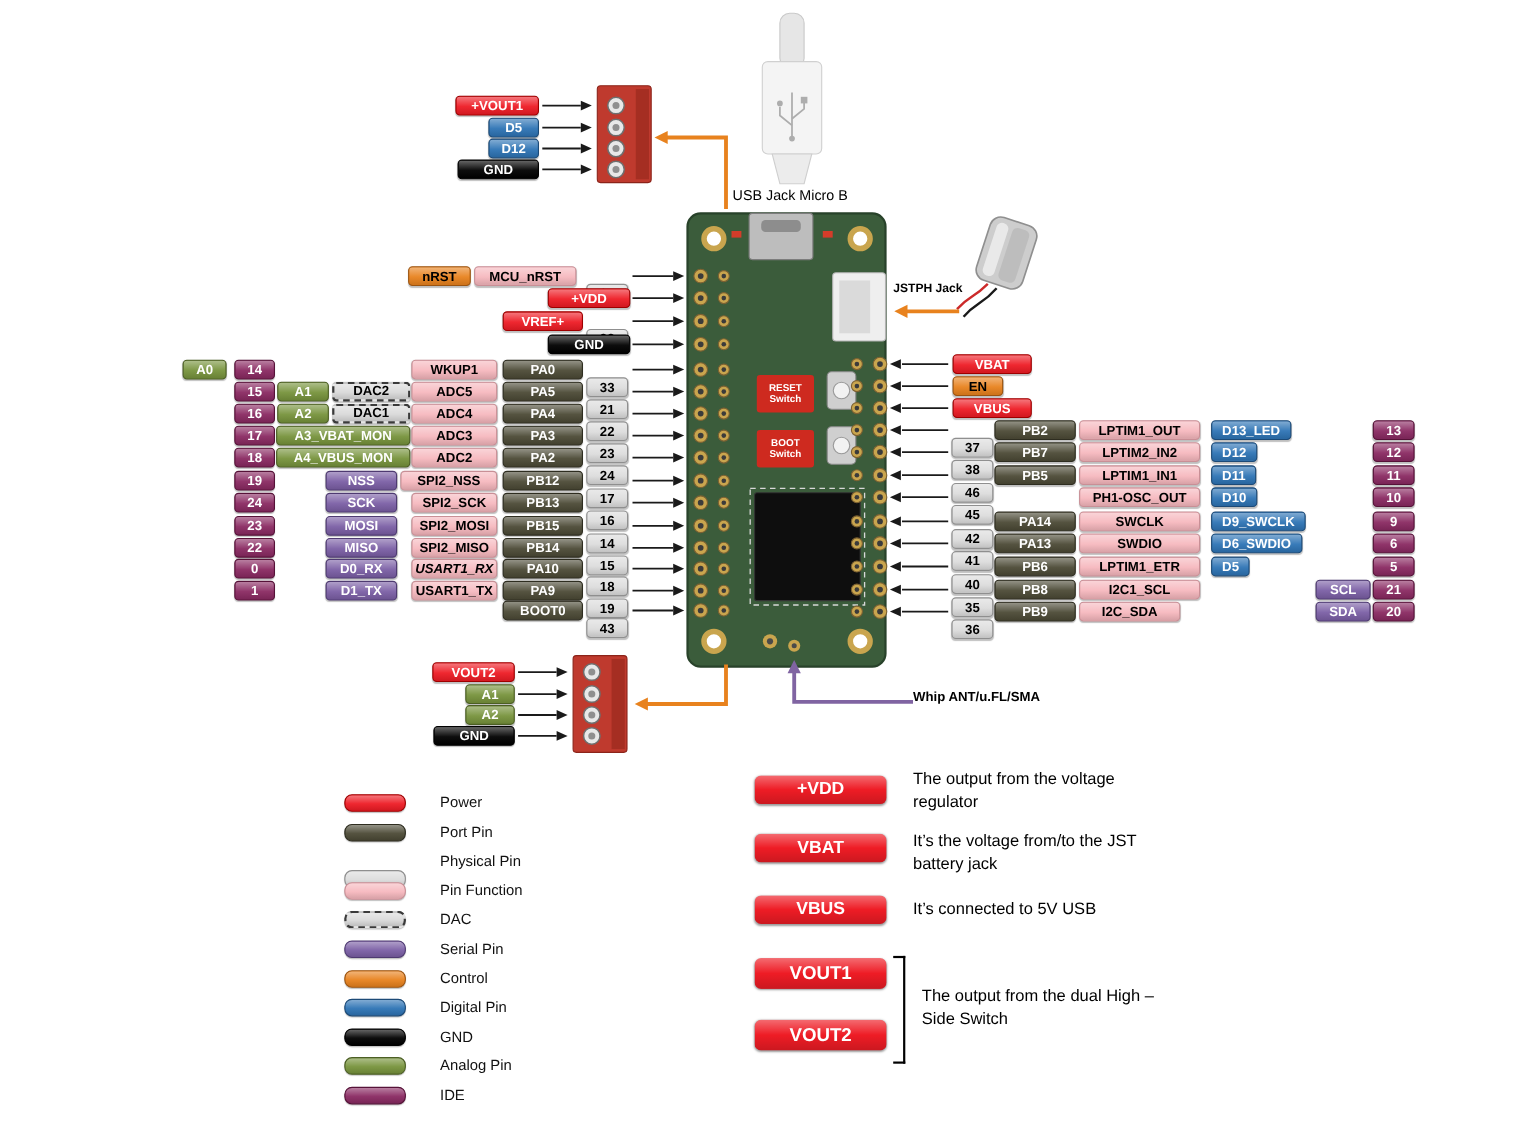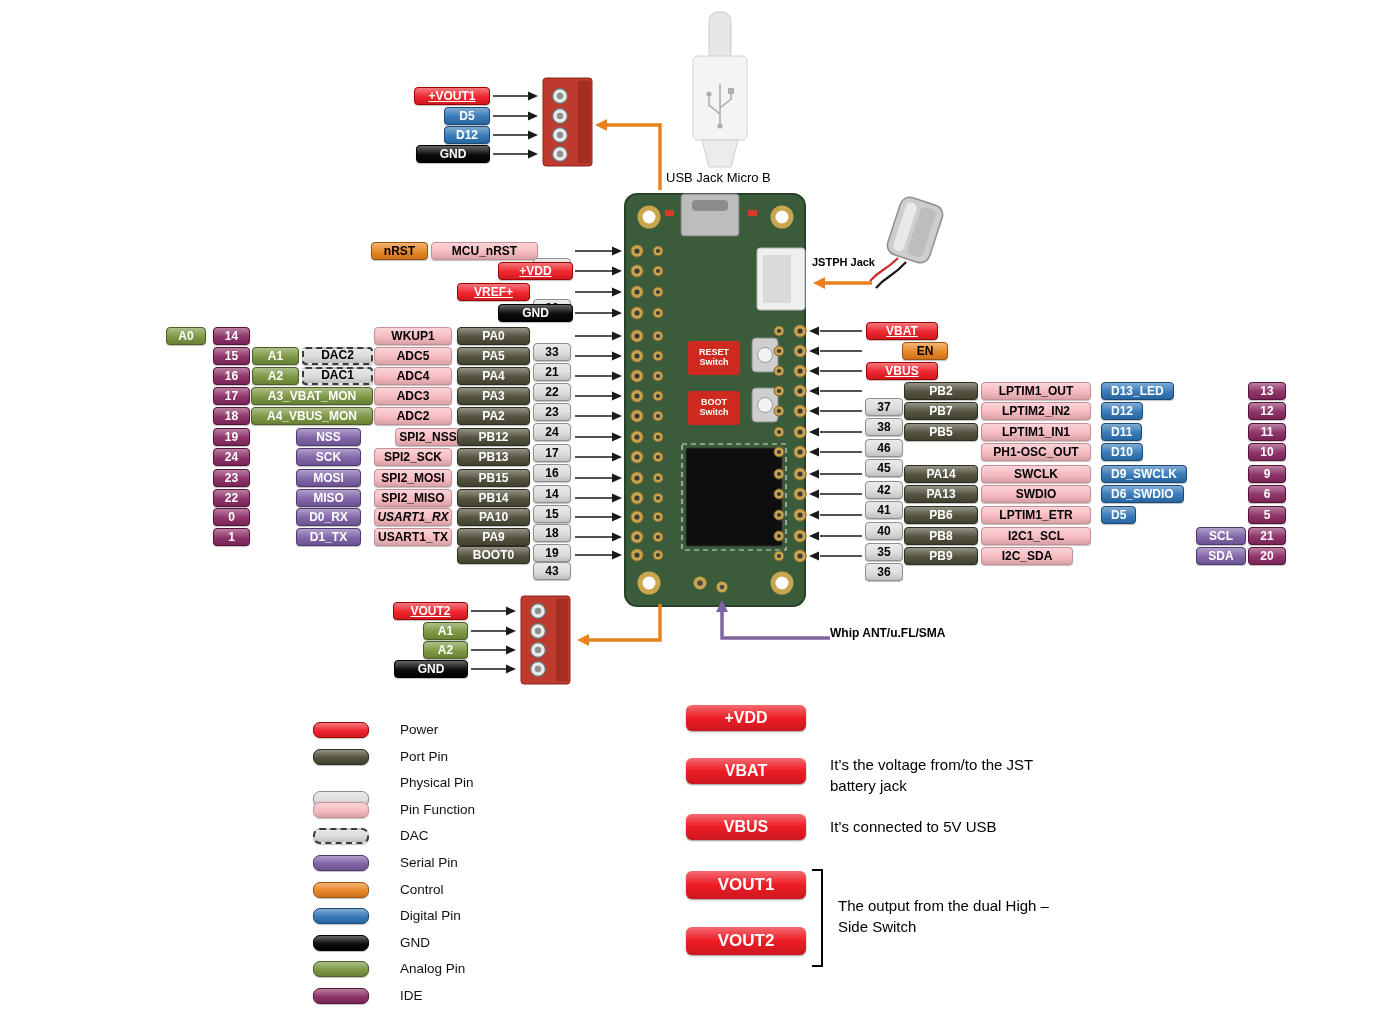--- a/index.html
+++ b/index.html
@@ -4,21 +4,21 @@
 <style>
   html,body{margin:0;padding:0;background:#fff;}
   body{font-family:"Liberation Sans",sans-serif;}
   #canvas{position:relative;width:1394px;height:1033px;background:#fff;overflow:hidden;}
   #overlay{position:absolute;left:0;top:0;z-index:1;}
   .pinbox{position:absolute;z-index:2;height:18px;line-height:16px;text-align:center;
     font-weight:bold;font-size:12px;border-radius:4px;box-sizing:border-box;
     border:1px solid rgba(0,0,0,.35);
     background-image:linear-gradient(rgba(255,255,255,.40),rgba(255,255,255,.05) 55%,rgba(0,0,0,.12));
     box-shadow:0 1px 1px rgba(0,0,0,.25);white-space:nowrap;}
-  .t-power{background-color:var(--power);color:#fff;border-color:#9e0000;text-decoration:underline;}
+  .t-power{background-color:var(--power);color:#fff;border-color:#9e0000;}
   .t-port{background-color:var(--port);color:#fff;border-color:#2e2d20;}
   .t-physical{background-color:var(--physical);color:#000;border-color:#8f8f8f;margin-top:16px;}
   .t-func{background-color:var(--func);color:#000;border-color:#c98f96;}
   .t-dac{background-color:var(--dac);color:#000;border:2px dashed #3a3a3a;line-height:13px;}
   .t-serial{background-color:var(--serial);color:#fff;border-color:#4e3a71;}
   .t-control{background-color:var(--control);color:#000;border-color:#9c5410;}
   .t-digital{background-color:var(--digital);color:#fff;border-color:#1c4a77;}
   .t-gnd{background-color:var(--gnd);color:#fff;border-color:#000;}
   .t-analog{background-color:var(--analog);color:#fff;border-color:#4c5f24;}
   .t-ide{background-color:var(--ide);color:#fff;border-color:#561238;}
@@ -333,33 +333,34 @@
   <div class="switch-label" style="left:688px;top:347px;">
     <div>RESET</div>
     <div>Switch</div>
   </div>
   <div class="switch-label" style="left:688px;top:397px;">
     <div>BOOT</div>
     <div>Switch</div>
   </div>
 
   <div class="exp-box" style="left:686px;top:705px;">+VDD</div>
+  <div class="exp-text" style="left:830px;top:699px;width:245px;">The output from the voltage regulator</div>
 
   <div class="exp-box" style="left:686px;top:758px;">VBAT</div>
   <div class="exp-text" style="left:830px;top:755px;width:245px;">It’s the voltage from/to the JST battery jack</div>
 
   <div class="exp-box" style="left:686px;top:814px;">VBUS</div>
   <div class="exp-text" style="left:830px;top:817px;width:260px;">It’s connected to 5V USB</div>
 
   <div class="exp-box large" style="left:686px;top:871px;">VOUT1</div>
   <div class="exp-box large" style="left:686px;top:927px;">VOUT2</div>
   <div class="bracket" style="left:812px;top:869px;"></div>
   <div class="exp-text" style="left:838px;top:896px;width:240px;">The output from the dual High – Side Switch</div>
 <div class="pinbox t-control" style="left: 371px; top: 242px; width: 57px;">nRST</div>
-    <div class="pinbox t-func" style="left: 431px; top: 242px; width: 107px;">MCU_nRST</div>
+    <div class="pinbox t-func" style="left: 431px; top: 242px; width: 93px;">MCU_nRST</div>
     <div class="pinbox t-physical" style="left: 533px; top: 242px; width: 38px;">34</div>
     <div class="pinbox t-power" style="left: 498px; top: 262px; width: 75px;">+VDD</div>
     <div class="pinbox t-power" style="left: 457px; top: 283px; width: 73px;">VREF+</div>
     <div class="pinbox t-physical" style="left: 533px; top: 283px; width: 38px;">32</div>
     <div class="pinbox t-gnd" style="left: 498px; top: 304px; width: 75px;">GND</div>
     <div class="pinbox t-analog" style="left: 166px; top: 327px; width: 40px;">A0</div>
     <div class="pinbox t-ide" style="left: 213px; top: 327px; width: 37px;">14</div>
     <div class="pinbox t-func" style="left: 374px; top: 327px; width: 78px;">WKUP1</div>
     <div class="pinbox t-port" style="left: 457px; top: 327px; width: 73px;">PA0</div>
     <div class="pinbox t-physical" style="left: 533px; top: 327px; width: 38px;">33</div>
@@ -380,21 +381,21 @@
     <div class="pinbox t-func" style="left: 374px; top: 387px; width: 78px;">ADC3</div>
     <div class="pinbox t-port" style="left: 457px; top: 387px; width: 73px;">PA3</div>
     <div class="pinbox t-physical" style="left: 533px; top: 387px; width: 38px;">23</div>
     <div class="pinbox t-ide" style="left: 213px; top: 407px; width: 37px;">18</div>
     <div class="pinbox t-analog" style="left: 251px; top: 407px; width: 122px;">A4_VBUS_MON</div>
     <div class="pinbox t-func" style="left: 374px; top: 407px; width: 78px;">ADC2</div>
     <div class="pinbox t-port" style="left: 457px; top: 407px; width: 73px;">PA2</div>
     <div class="pinbox t-physical" style="left: 533px; top: 407px; width: 38px;">24</div>
     <div class="pinbox t-ide" style="left: 213px; top: 428px; width: 37px;">19</div>
     <div class="pinbox t-serial" style="left: 296px; top: 428px; width: 65px;">NSS</div>
-    <div class="pinbox t-func" style="left: 395px; top: 428px; width: 66px; text-align: center;">SPI2_NSS</div>
+    <div class="pinbox t-func" style="left: 364px; top: 428px; width: 88px; text-align: center;">SPI2_NSS</div>
     <div class="pinbox t-port" style="left: 457px; top: 428px; width: 73px;">PB12</div>
     <div class="pinbox t-physical" style="left: 533px; top: 428px; width: 38px;">17</div>
     <div class="pinbox t-ide" style="left: 213px; top: 448px; width: 37px;">24</div>
     <div class="pinbox t-serial" style="left: 296px; top: 448px; width: 65px;">SCK</div>
     <div class="pinbox t-func" style="left: 374px; top: 448px; width: 78px;">SPI2_SCK</div>
     <div class="pinbox t-port" style="left: 457px; top: 448px; width: 73px;">PB13</div>
     <div class="pinbox t-physical" style="left: 533px; top: 448px; width: 38px;">16</div>
     <div class="pinbox t-ide" style="left: 213px; top: 469px; width: 37px;">23</div>
     <div class="pinbox t-serial" style="left: 296px; top: 469px; width: 65px;">MOSI</div>
     <div class="pinbox t-func" style="left: 374px; top: 469px; width: 78px;">SPI2_MOSI</div>
@@ -411,21 +412,21 @@
     <div class="pinbox t-port" style="left: 457px; top: 508px; width: 73px;">PA10</div>
     <div class="pinbox t-physical" style="left: 533px; top: 508px; width: 38px;">18</div>
     <div class="pinbox t-ide" style="left: 213px; top: 528px; width: 37px;">1</div>
     <div class="pinbox t-serial" style="left: 296px; top: 528px; width: 65px;">D1_TX</div>
     <div class="pinbox t-func" style="left: 374px; top: 528px; width: 78px;">USART1_TX</div>
     <div class="pinbox t-port" style="left: 457px; top: 528px; width: 73px;">PA9</div>
     <div class="pinbox t-physical" style="left: 533px; top: 528px; width: 38px;">19</div>
     <div class="pinbox t-port" style="left: 457px; top: 546px; width: 73px;">BOOT0</div>
     <div class="pinbox t-physical" style="left: 533px; top: 546px; width: 38px;">43</div>
     <div class="pinbox t-power" style="left: 866px; top: 322px; width: 72px;">VBAT</div>
-    <div class="pinbox t-control" style="left: 902px; top: 342px; width: 46px;">EN</div>
+    <div class="pinbox t-control" style="left: 866px; top: 342px; width: 46px;">EN</div>
     <div class="pinbox t-power" style="left: 866px; top: 362px; width: 72px;">VBUS</div>
     <div class="pinbox t-physical" style="left: 865px; top: 382px; width: 38px;">37</div>
     <div class="pinbox t-port" style="left: 904px; top: 382px; width: 74px;">PB2</div>
     <div class="pinbox t-func" style="left: 981px; top: 382px; width: 110px;">LPTIM1_OUT</div>
     <div class="pinbox t-digital" style="left: 1101px; top: 382px; padding: 0px 9px;">D13_LED</div>
     <div class="pinbox t-ide" style="left: 1248px; top: 382px; width: 38px;">13</div>
     <div class="pinbox t-physical" style="left: 865px; top: 402px; width: 38px;">38</div>
     <div class="pinbox t-port" style="left: 904px; top: 402px; width: 74px;">PB7</div>
     <div class="pinbox t-func" style="left: 981px; top: 402px; width: 110px;">LPTIM2_IN2</div>
     <div class="pinbox t-digital" style="left: 1101px; top: 402px; padding: 0px 9px;">D12</div>

